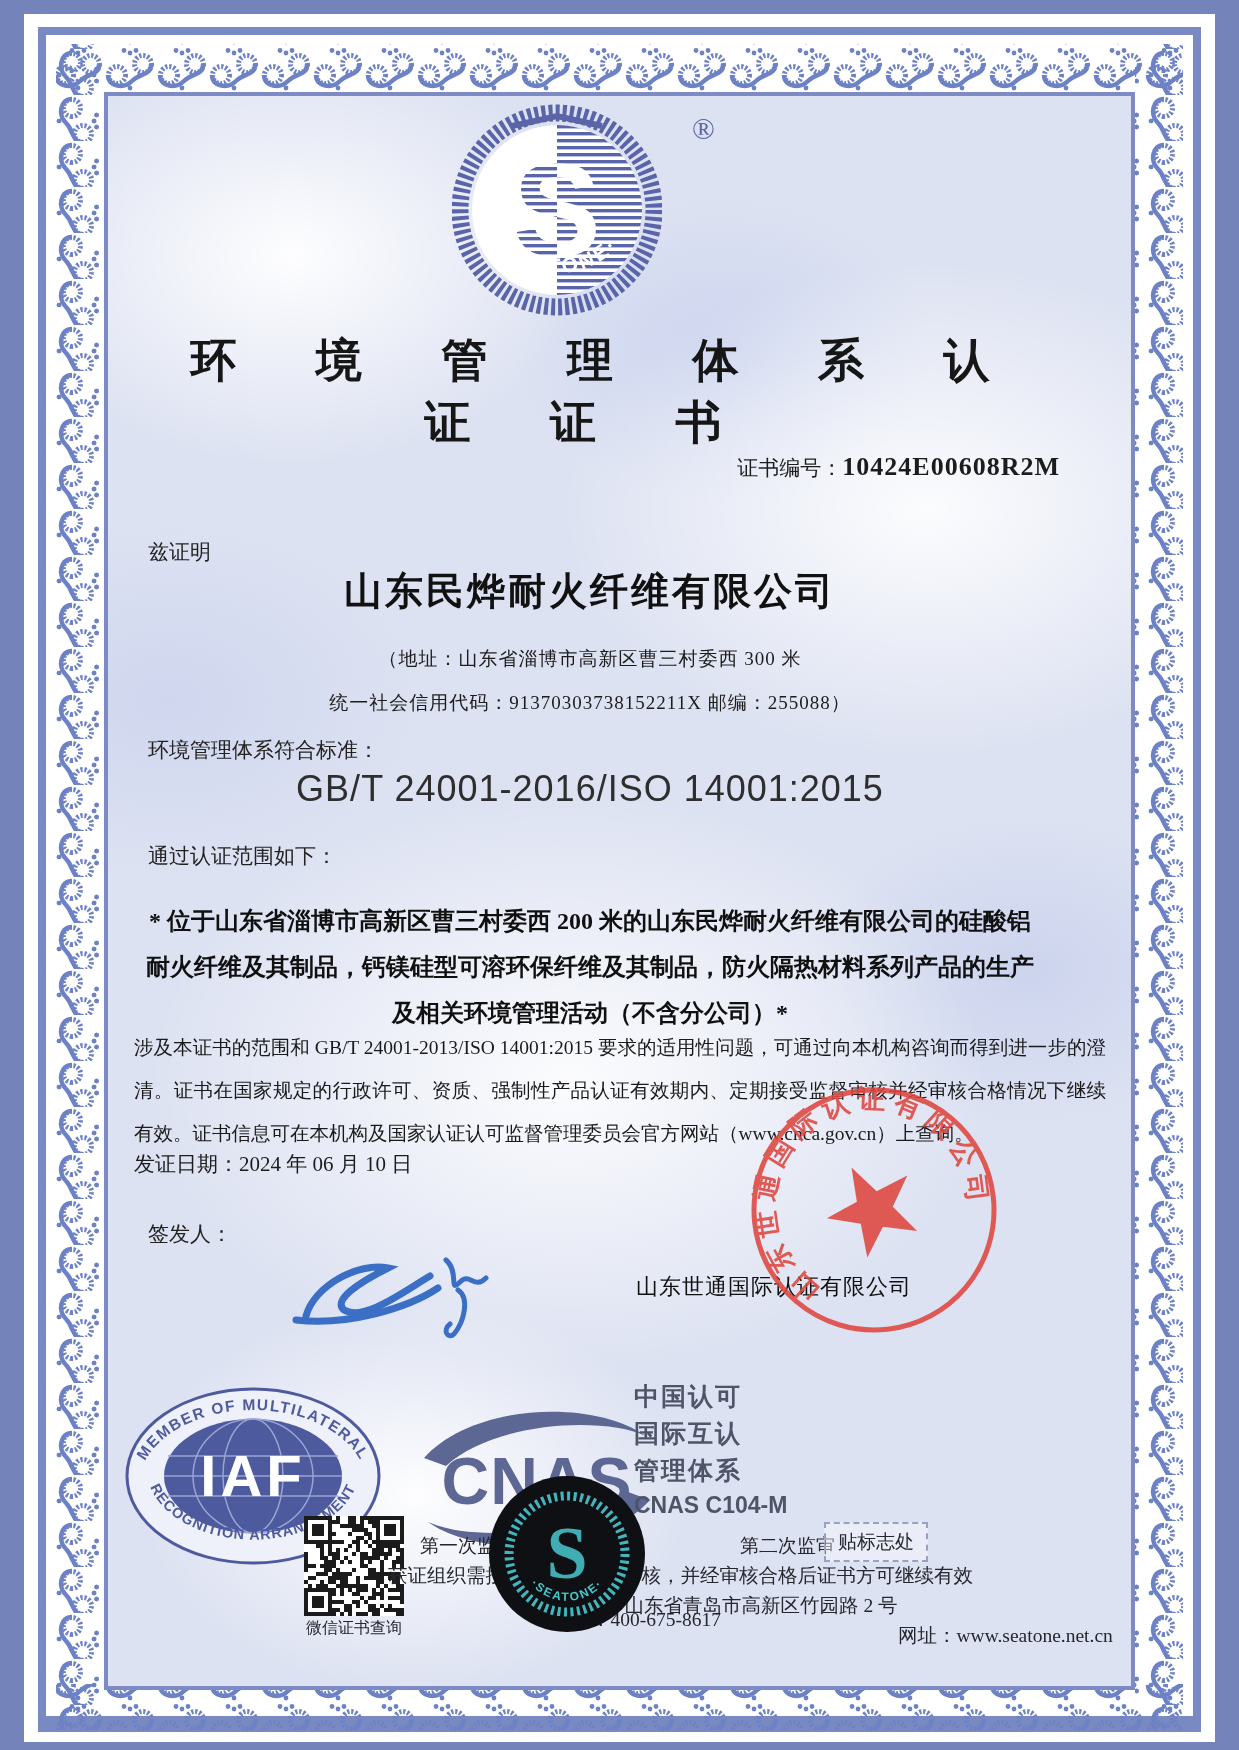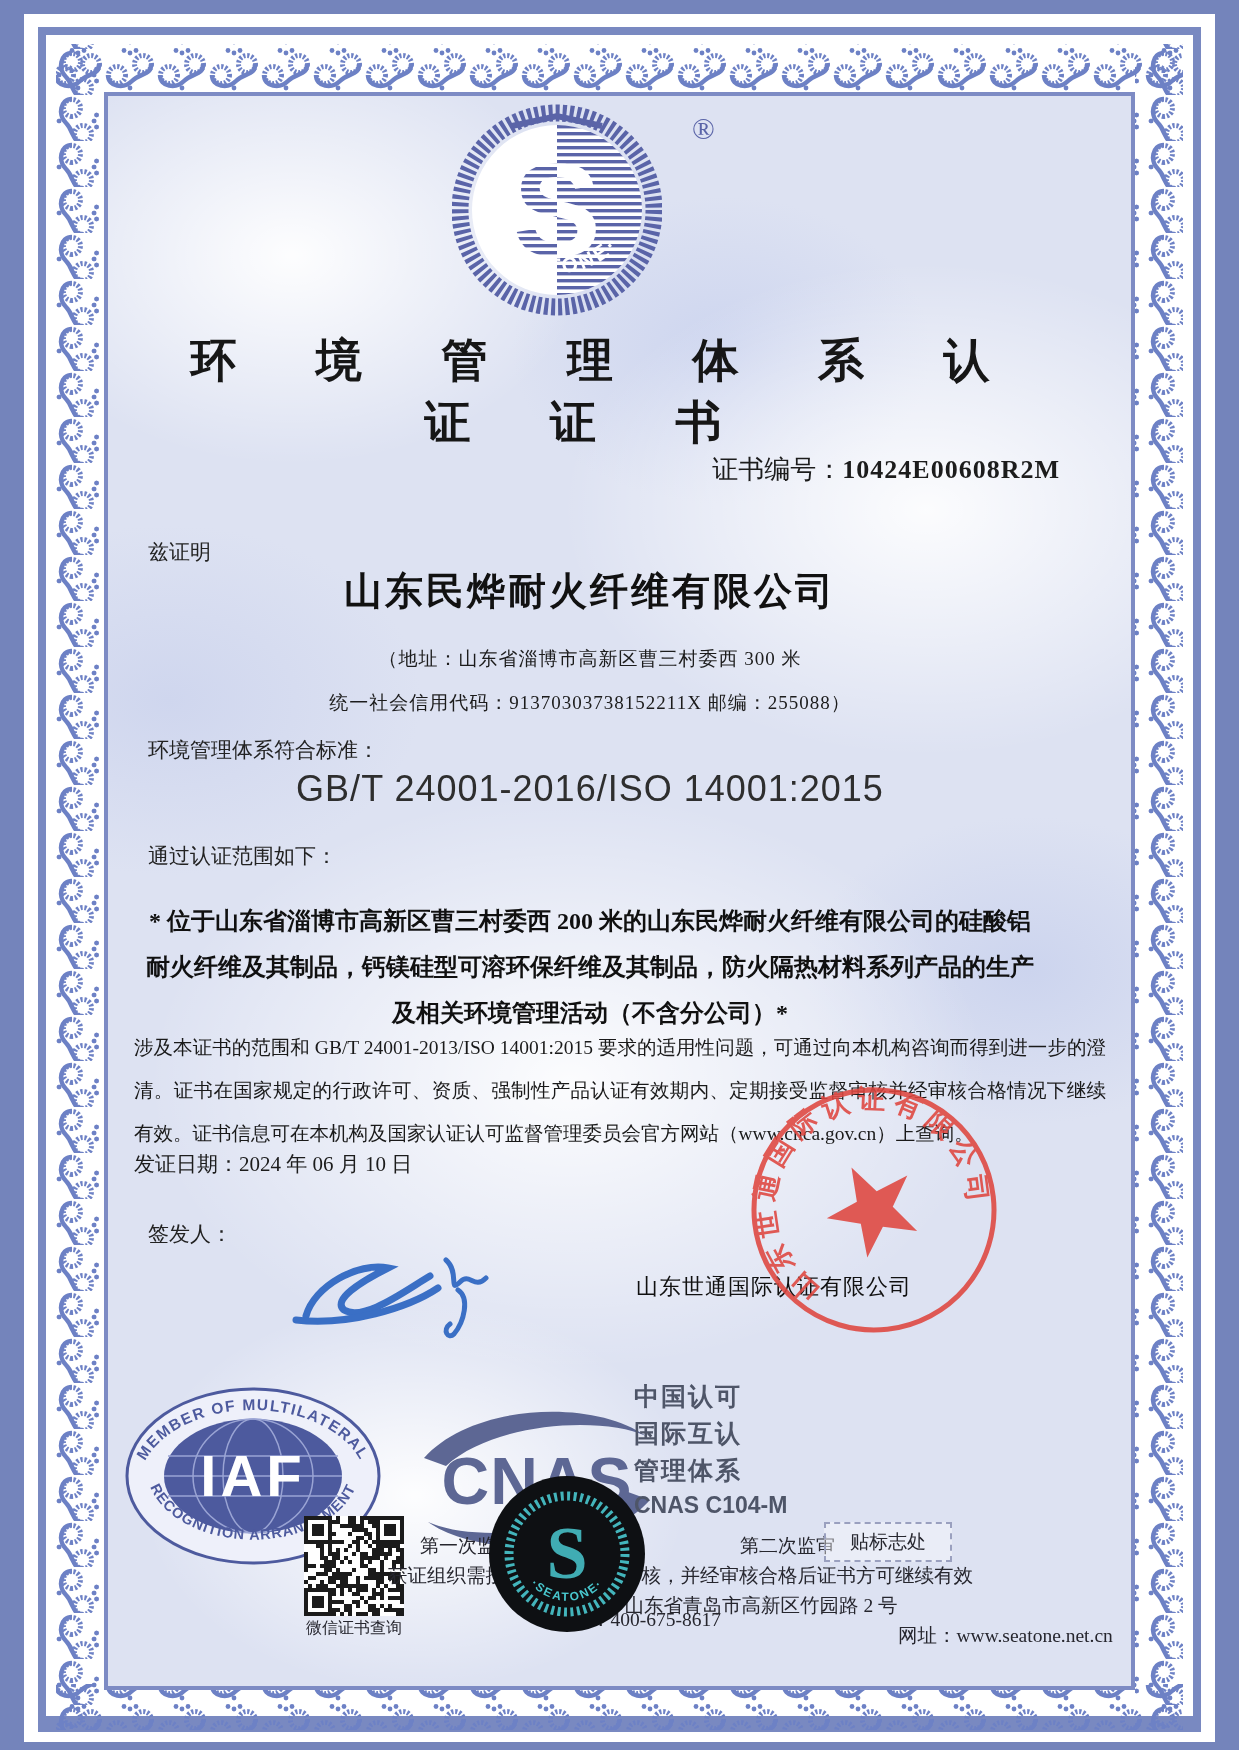--- a/index.html
+++ b/index.html
@@ -15,34 +15,34 @@
        radial-gradient(560px 380px at 80% 26%, rgba(255,255,255,.9), rgba(255,255,255,0) 65%),
        radial-gradient(700px 480px at 45% 62%, rgba(255,255,255,.9), rgba(255,255,255,0) 60%),
        radial-gradient(420px 300px at 30% 88%, rgba(255,255,255,.95), rgba(255,255,255,0) 65%),
        radial-gradient(320px 220px at 90% 55%, #ccd4ee, rgba(204,212,238,0) 70%),
        radial-gradient(360px 250px at 6% 38%, #cfd6ee, rgba(207,214,238,0) 70%),
        radial-gradient(300px 220px at 60% 16%, #cdd5ef, rgba(205,213,239,0) 70%),
        #dde2f2;}
   .abs{position:absolute;}
   .cx{position:absolute;left:120px;width:940px;text-align:center;}
   .title{font-size:46px;letter-spacing:34px;font-weight:bold;color:#161616;text-indent:34px;}
-  .certno-label{font-size:26px;font-family:Liberation Serif, serif;}
+  .certno-label{font-size:21px;font-family:Liberation Serif, serif;}
   .certno-value{font-size:26px;font-weight:bold;letter-spacing:1px;}
   .small-label{font-size:21px;color:#222;}
   .company{font-size:38px;font-weight:bold;letter-spacing:3px;color:#111;}
   .addr{font-size:19px;letter-spacing:1px;}
   .standard{font-family:"Liberation Sans","DejaVu Sans",sans-serif;font-size:36px;color:#2e2e2e;letter-spacing:1px;}
   .scope{font-size:24px;font-weight:bold;line-height:46px;color:#101010;}
   .notice{font-size:19.5px;line-height:43px;text-align:justify;color:#1a1a1a;}
   .dates{font-size:21px;}
   .issuer{font-size:22px;color:#101010;letter-spacing:1px;}
   .accr-cn{font-size:25px;font-weight:bold;color:#4e5568;line-height:37px;letter-spacing:2px;}
   .accr-en{font-family:"Liberation Sans","DejaVu Sans",sans-serif;font-size:23px;font-weight:bold;color:#4e5568;line-height:33px;}
   .foot{font-size:19px;color:#26262e;}
-  .sticker-box{border:2px dashed #9aa0bf;padding:5px 24px;font-size:19px;color:#26262e;background:rgba(255,255,255,.4);}
+  .sticker-box{border:2px dashed #9aa0bf;padding:5px 12px;font-size:19px;color:#26262e;background:rgba(255,255,255,.4);}
   .qr-caption{font-size:16px;color:#26262e;}
   svg text{font-family:"Liberation Sans","DejaVu Sans",sans-serif;}
   .serifsvg{font-family:"Liberation Serif","DejaVu Serif",serif;}
 </style>
 </head>
 <body>
 
 <div class="page">
   <div class="white-mat"></div>
   <div class="stripe-frame"></div>

